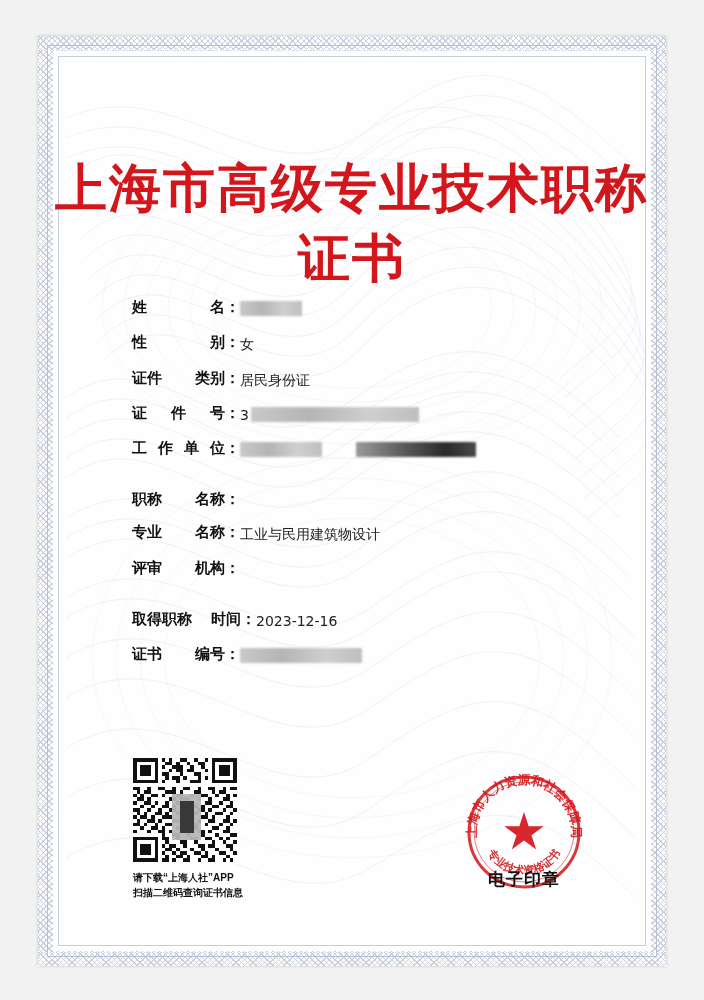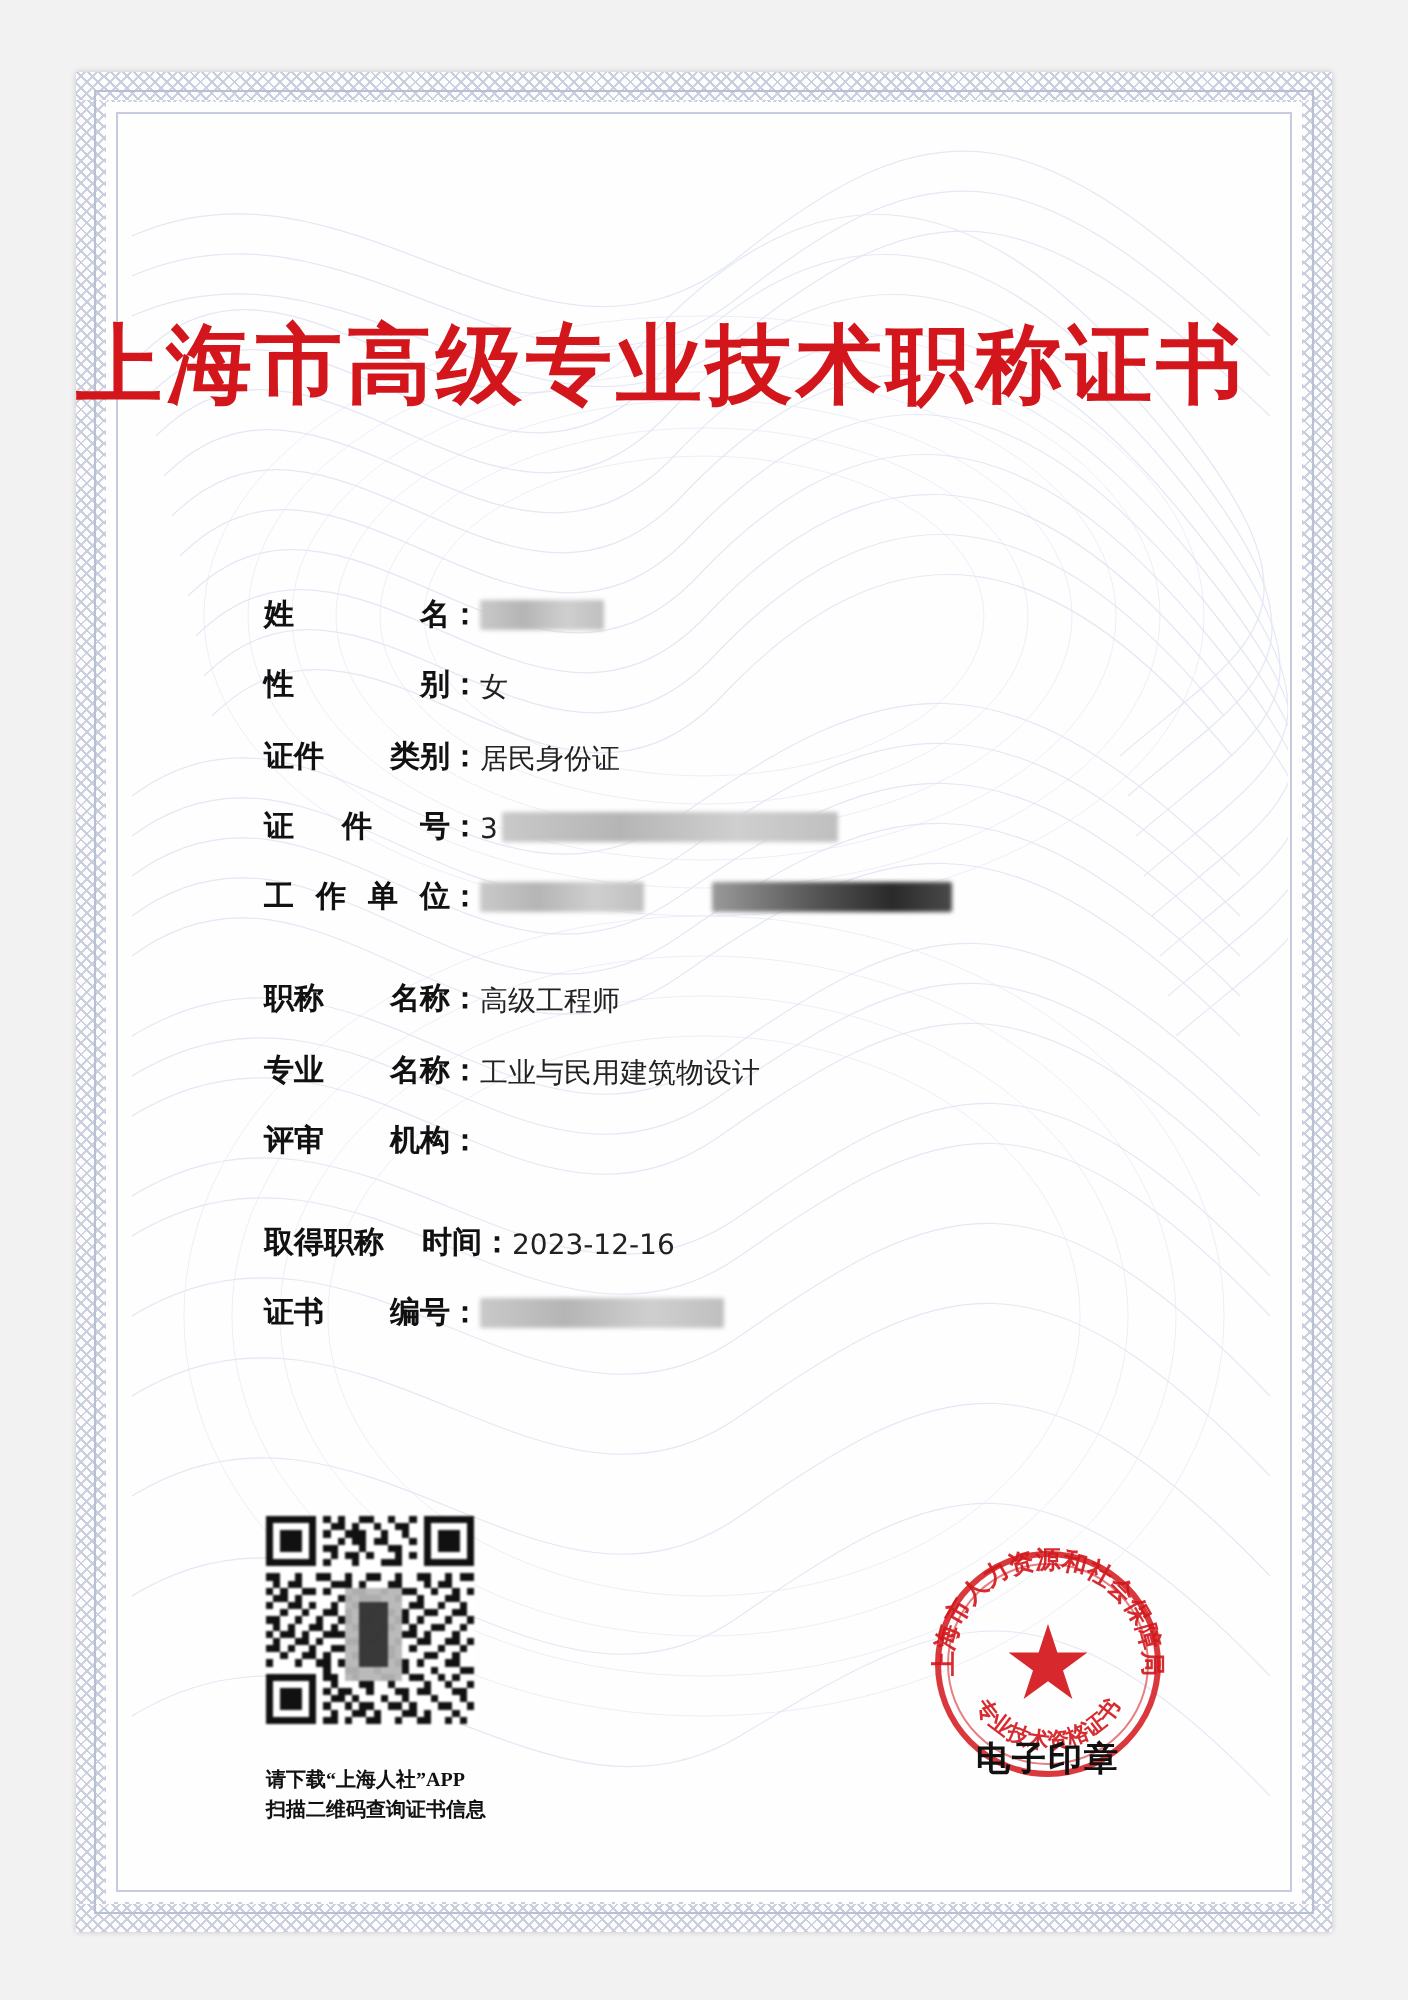--- a/index.html
+++ b/index.html
@@ -50,23 +50,24 @@
     opacity:.5;
   }
   .guilloche svg{display:block;}
 
   .content{
     position:absolute;inset:0;
   }
   .title{
     position:absolute;
     left:0;right:0;top:118px;
+    text-align:center;
     font-family:"DejaVu Sans", sans-serif;
     font-weight:bold;
-    font-size:43px;
+    font-size:52px;
     letter-spacing:2px;
     color:#d2161b;
   }
   .fields{
     position:absolute;
     left:94px;top:262px;
     width:460px;
   }
   .row{
     display:flex;
@@ -115,22 +116,22 @@
     left:95px;top:722px;
     width:118px;
   }
   .qr{
     width:104px;height:104px;
     background:#fff;
     position:relative;
     filter:blur(.4px);
   }
   .qr-caption{
-    margin-top:22px;
-    font-family:Liberation Serif, serif;
+    margin-top:9px;
+    font-family:Liberation Sans, sans-serif;
     font-size:10px;
     line-height:1.45;
     color:#111;
     font-weight:bold;
     white-space:nowrap;
   }
   .seal{
     position:absolute;
     left:420px;top:730px;
     width:132px;height:132px;
@@ -261,21 +262,20 @@
           </div>
         </div>
 
         <div class="gap-block"></div>
 
         <div class="row">
           <div class="lab">
               <span>职称</span>
               <span>名称：</span>
             </div>
-          <div class="val">高级工程师</div>
         </div>
 
         <div class="row">
           <div class="lab">
               <span>专业</span>
               <span>名称：</span>
             </div>
           <div class="val">工业与民用建筑物设计</div>
         </div>
 

